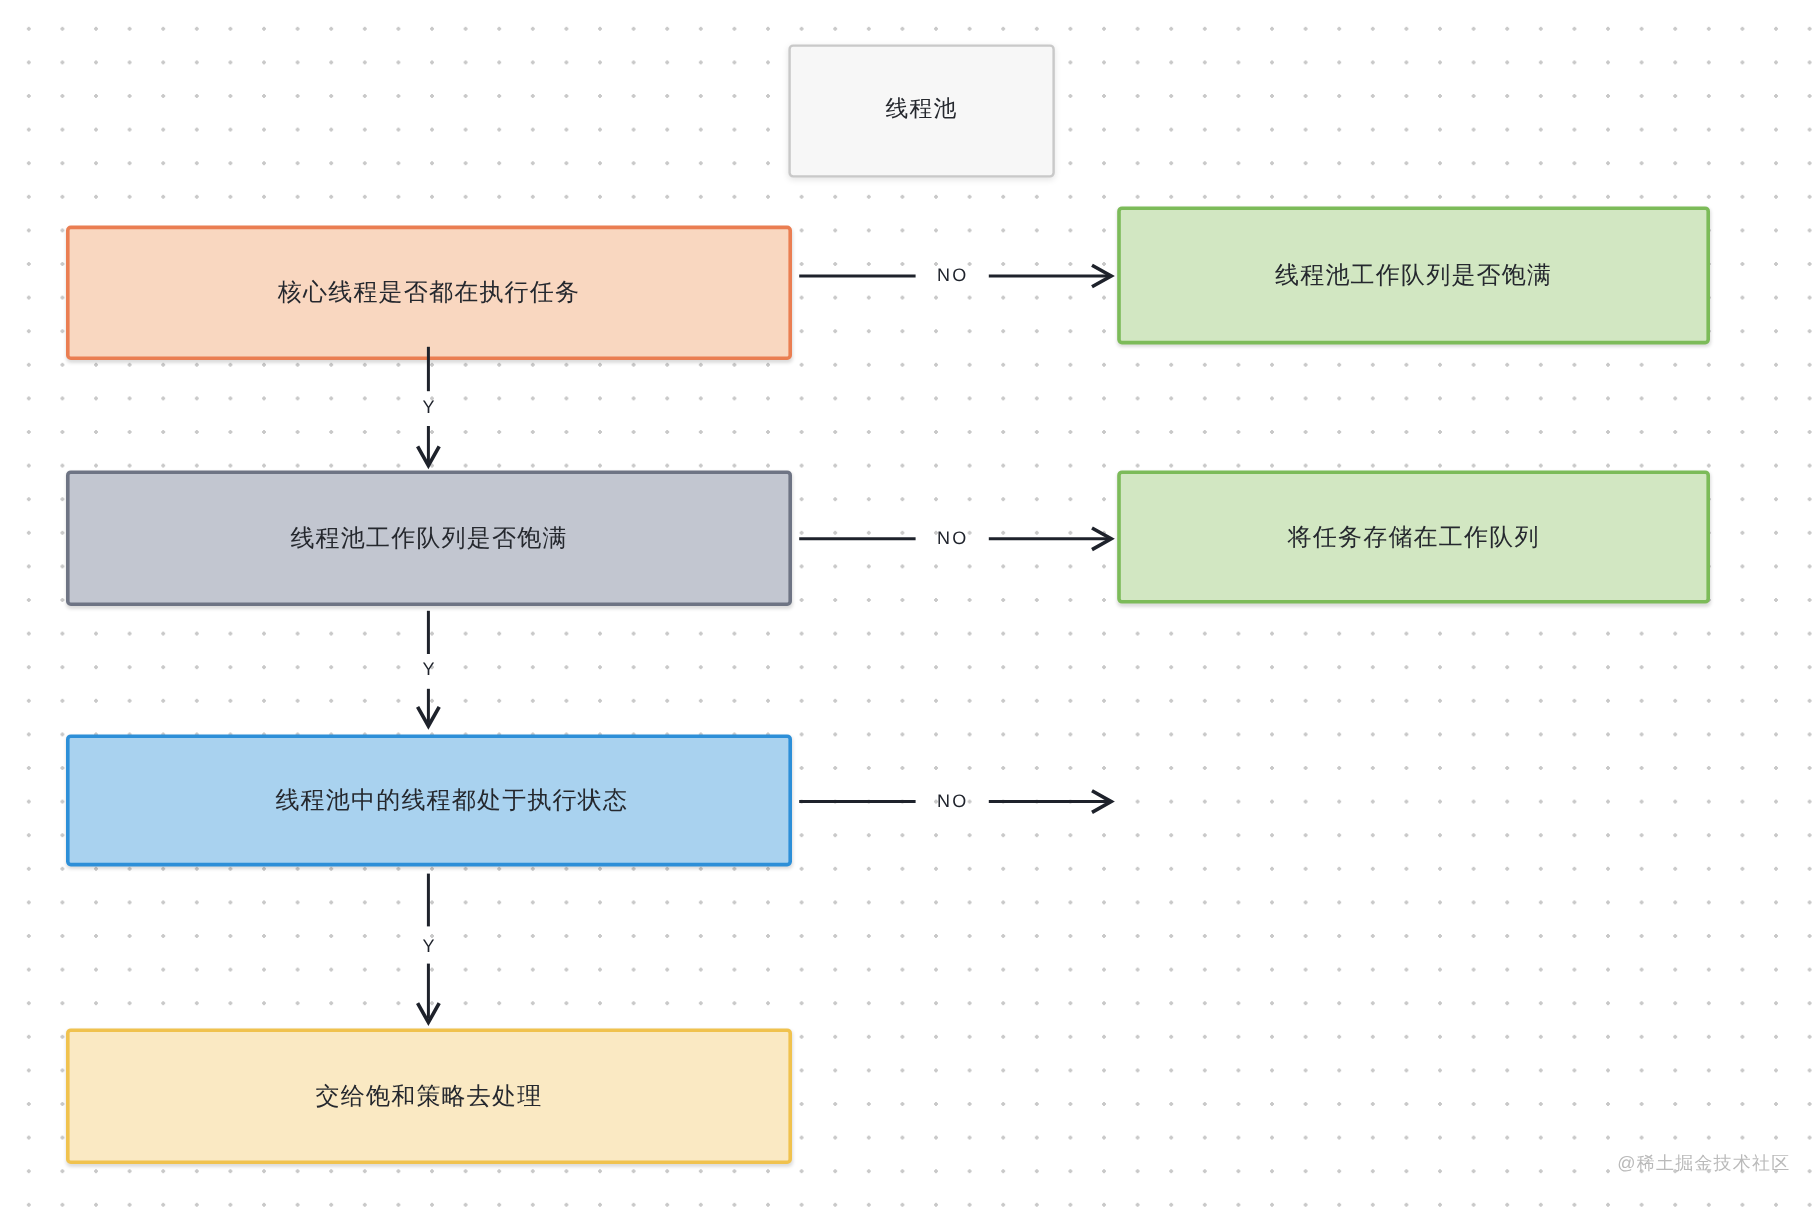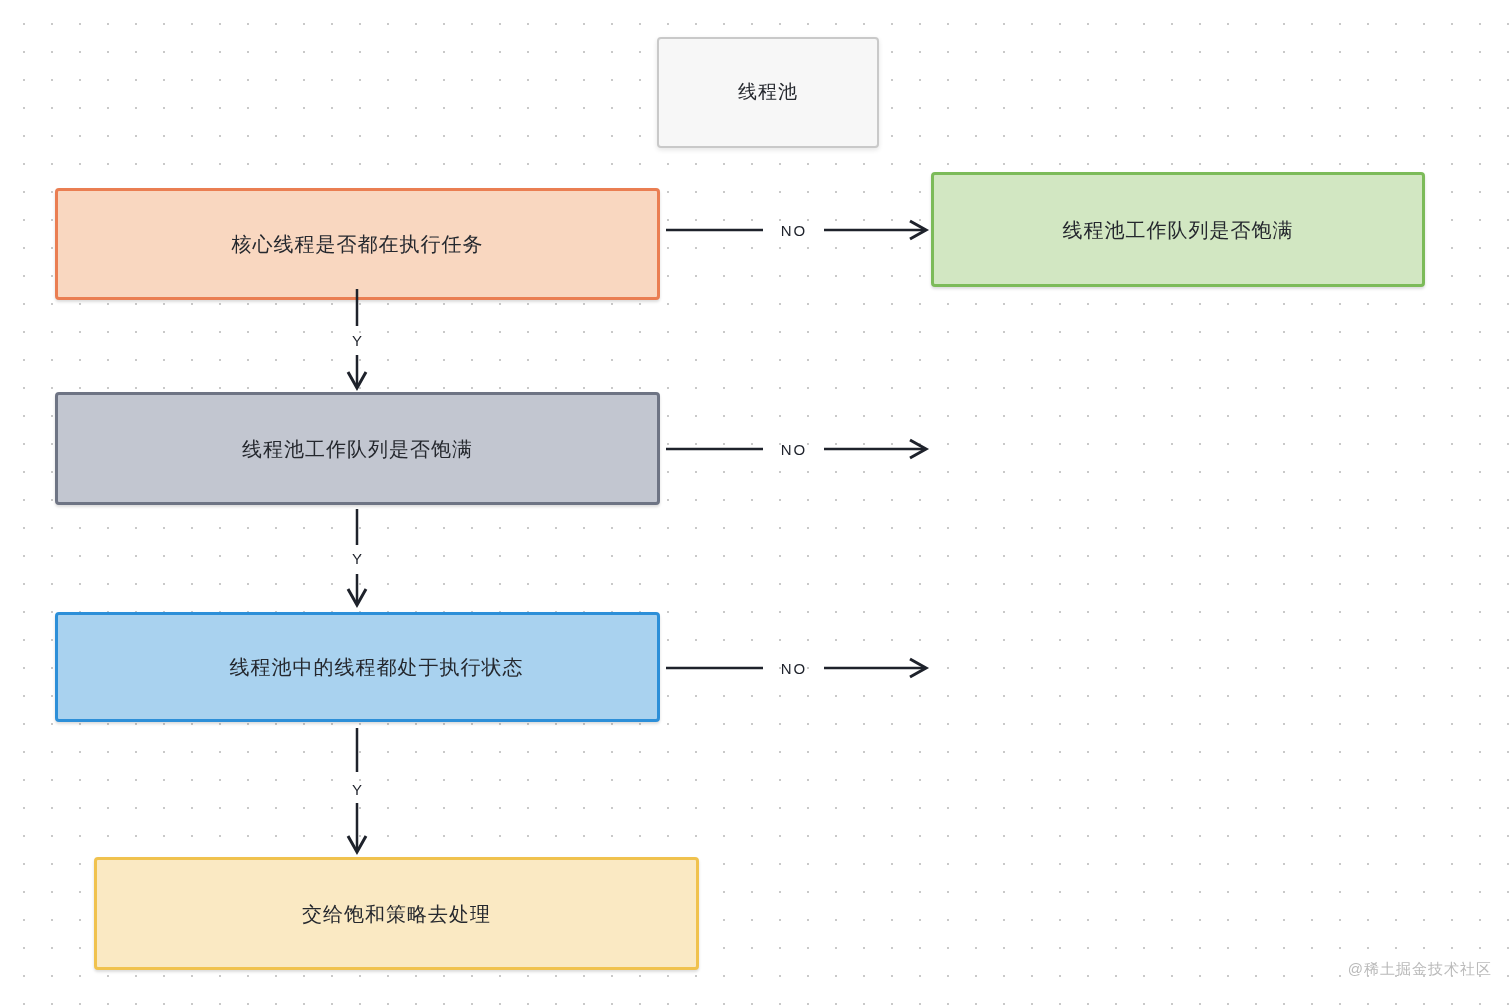--- a/index.html
+++ b/index.html
@@ -39,21 +39,21 @@
               box-shadow: 0 2px 5px rgba(0,0,0,0.10); }
   .n-title .node-label { font-size: 19px; }
   
   .n-core   { left: 55px;  top: 188px; width: 605px; height: 112px;
               background: #f9d7c0; border: 3px solid #ea7e52; }
   .n-queue  { left: 55px;  top: 392px; width: 605px; height: 113px;
               background: #c2c6d0; border: 3px solid #6e7484; }
   .n-busy   { left: 55px;  top: 612px; width: 605px; height: 110px;
               background: #a9d2ef; border: 3px solid #2d8fd8; padding-left: 38px; }
   .n-satur  { left: 55px;  top: 857px; width: 605px; height: 113px;
-              background: #fae9c3; border: 3px solid #f0c24e; margin-left: 39px; }
+              background: #fae9c3; border: 3px solid #f0c24e; }
   
   .n-green  { background: #d2e7c2; border: 3px solid #7cbb59; }
   .n-create { left: 931px; top: 172px; width: 494px; height: 115px; }
   .n-store  { left: 931px; top: 392px; width: 494px; height: 111px; }
   .n-sched  { left: 931px; top: 610px; width: 494px; height: 111px; }
 
   .arrows {
     position: absolute;
     left: 0; top: 0;
     width: 1512px; height: 1007px;
@@ -106,20 +106,23 @@
   <div class="node n-busy">
     <span class="node-label">线程池中的线程都处于执行状态</span>
   </div>
   <div class="node n-satur">
     <span class="node-label">交给饱和策略去处理</span>
   </div>
 
   <div class="node n-green n-create">
     <span class="node-label">线程池工作队列是否饱满</span>
   </div>
+  <div class="node n-green n-store">
+    <span class="node-label">将任务存储在工作队列</span>
+  </div>
 
   <svg class="arrows" viewBox="0 0 1512 1007">
 
     <g>
       <path d="M666,230 L763,230" stroke-width="2.5"></path>
       <path d="M824,230 L924,230" stroke-width="2.5"></path>
       <polyline points="910,221 926,230 910,239" stroke-width="3"></polyline>
     </g>
 
     <g>

